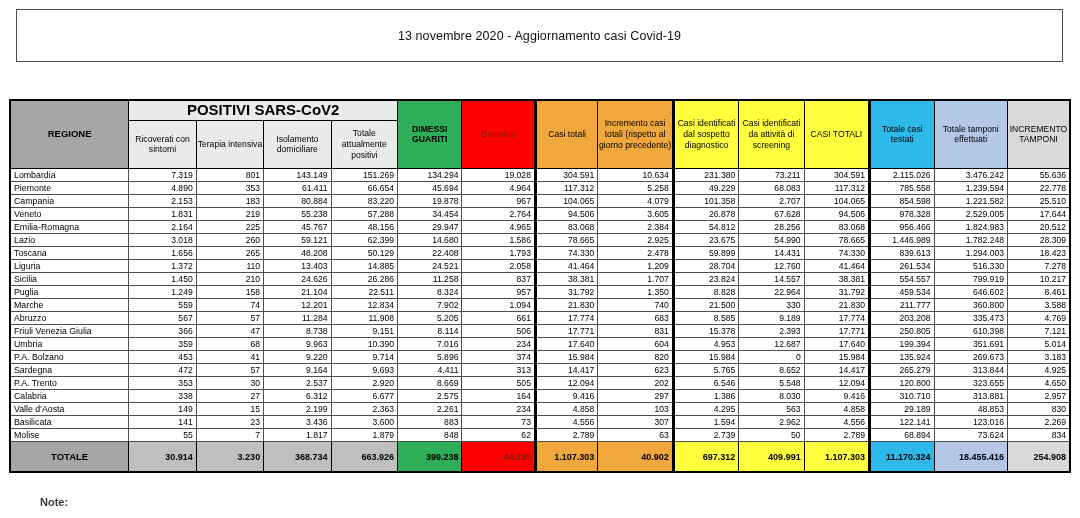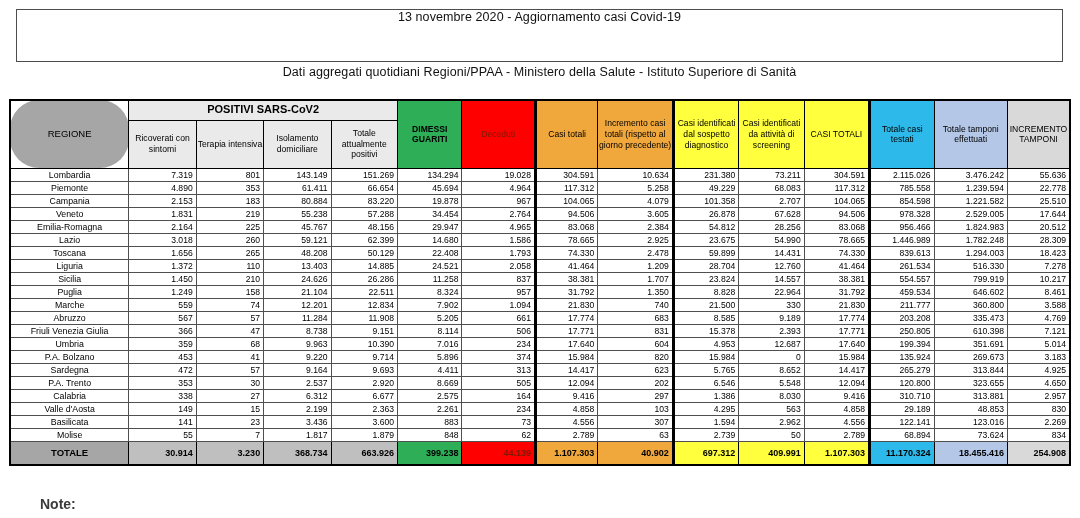--- a/index.html
+++ b/index.html
@@ -14,54 +14,53 @@
   .title-box .line { font-size: 12.5px; color: #111; letter-spacing: 0.1px; }
 
   table.covid {
     position: absolute; left: 9px; top: 99px; width: 1062px;
     border-collapse: collapse; table-layout: fixed;
     border: 2px solid #000;
   }
   th, td { border: 1px solid #4f4f4f; overflow: hidden; white-space: nowrap; }
   thead th { border: 1px solid #000; font-size: 8.6px; font-weight: normal;
     text-align: center; vertical-align: middle; color: #000; line-height: 1.25; white-space: normal; }
-  th.group-band { background: var(--subhead); font-weight: bold; font-size: 11px; height: 20px; }
-  th.region-head { background: var(--grayhead); font-weight: normal; font-size: 9.5px; border-radius: 29px; }
+  th.group-band { background: var(--subhead); font-weight: bold; font-size: 15px; height: 20px; }
+  th.region-head { background: var(--grayhead); font-weight: bold; font-size: 9.5px; }
   th.sub { background: var(--subhead); height: 48px; }
   th.green  { background: var(--green); font-weight: bold; }
   th.red    { background: var(--red); color: var(--darkred); }
   th.orange { background: var(--orange); }
   th.yellow { background: var(--yellow); }
   th.cyan   { background: var(--cyan); margin-top: 28px; }
   th.lblue  { background: var(--lblue); }
   th.lgray  { background: var(--graylight); }
 
   tbody td { font-size: 8.6px; height: 13px; text-align: right; padding-right: 3px; color: #000; background: #fff; }
-  tbody td.region { text-align: center; padding-left: 3px; font-size: 8.8px; }
+  tbody td.region { text-align: left; padding-left: 3px; font-size: 8.8px; }
   td.thickL, th.thickL { border-left: 3px solid #000; }
 
-  tr.total-row td { font-weight: bold; height: 24px; font-size: 9px; border-color: #000; }
+  tr.total-row td { font-weight: bold; height: 31px; font-size: 9px; border-color: #000; }
   tr.total-row td.label { background: var(--grayhead); text-align: center; padding: 0; font-size: 9.5px; }
   td.bg-gray   { background: var(--graytotal) !important; }
   td.bg-green  { background: var(--green) !important; }
   td.bg-red    { background: var(--red) !important; color: var(--darkred); }
   td.bg-orange { background: var(--orange) !important; }
   td.bg-yellow { background: var(--yellow) !important; }
   td.bg-cyan   { background: var(--cyan) !important; }
   td.bg-lblue  { background: var(--lblue) !important; }
   td.bg-lgray  { background: var(--graylight) !important; margin-top: 37px; }
 
-  .note { position: absolute; left: 40px; top: 496px; font-size: 14px; font-weight: bold; color: #3a3a3a; }
+  .note { position: absolute; left: 40px; top: 496px; font-size: 11px; font-weight: bold; color: #3a3a3a; }
 </style>
 </head>
 <body>
 
 <div class="title-box">
   <div class="line">13 novembre 2020 - Aggiornamento casi Covid-19</div>
-  <div class="line">Dati aggregati quotidiani Regioni/PPAA - Ministero della Salute - Istituto Superiore di Sanità</div>
 </div>
 
 <table class="covid">
   <colgroup>
     <col style="width:118px">
       <col style="width:67px">
       <col style="width:67px">
       <col style="width:67px">
     <col style="width:66px">
       <col style="width:64px">

